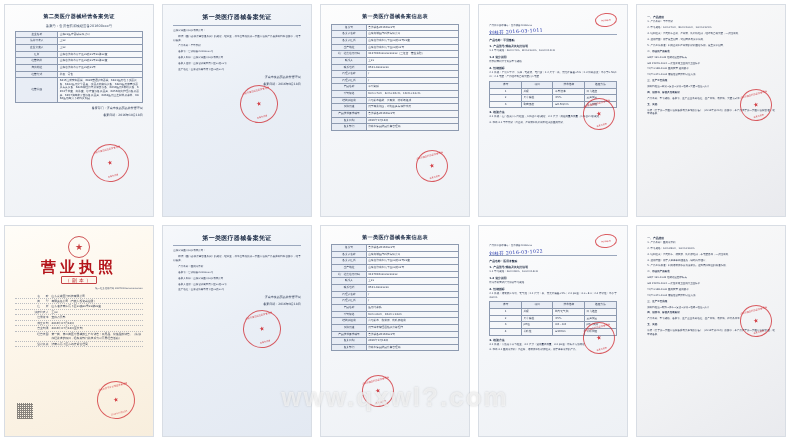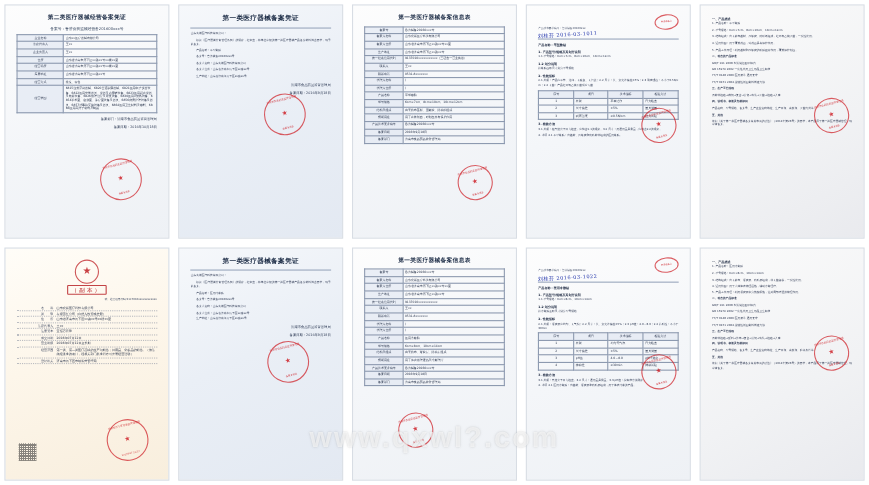--- a/index.html
+++ b/index.html
@@ -446,20 +446,21 @@
         <span class="star">★</span>
         <span class="btxt">备案专用章</span>
       </div>
     </div>
   </div>
 
   <div class="cell">
     <div class="doc paper-cert">
       <div class="doc-inner">
         <div class="cert-emblem">★</div>
+        <div class="cert-title">营业执照</div>
         <div class="cert-sub"><span class="box">（副本）</span></div>
         <div class="small-note" style="text-align:right;">统一社会信用代码  9137010xxxxxxxxxxxx</div>
         <div class="cert-rows">
           <div class="cert-row">
               <span class="k">名　　称</span>
               <span class="v">山东众诚医疗科技有限公司</span>
             </div>
           <div class="cert-row">
               <span class="k">类　　型</span>
               <span class="v">有限责任公司（自然人投资或控股）</span>

